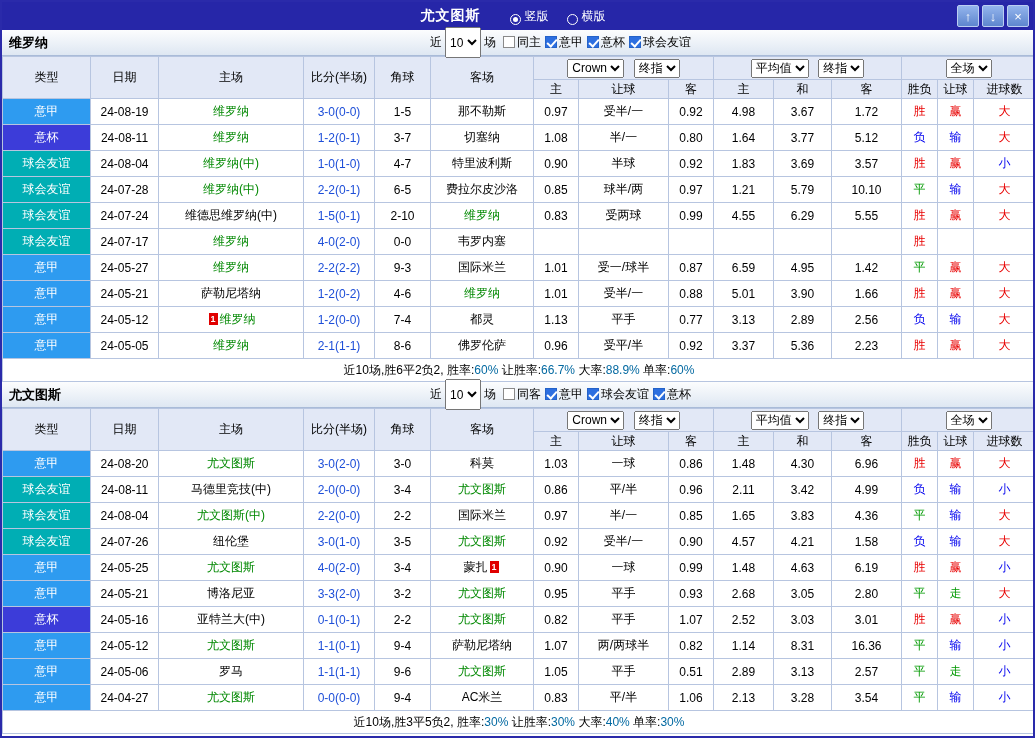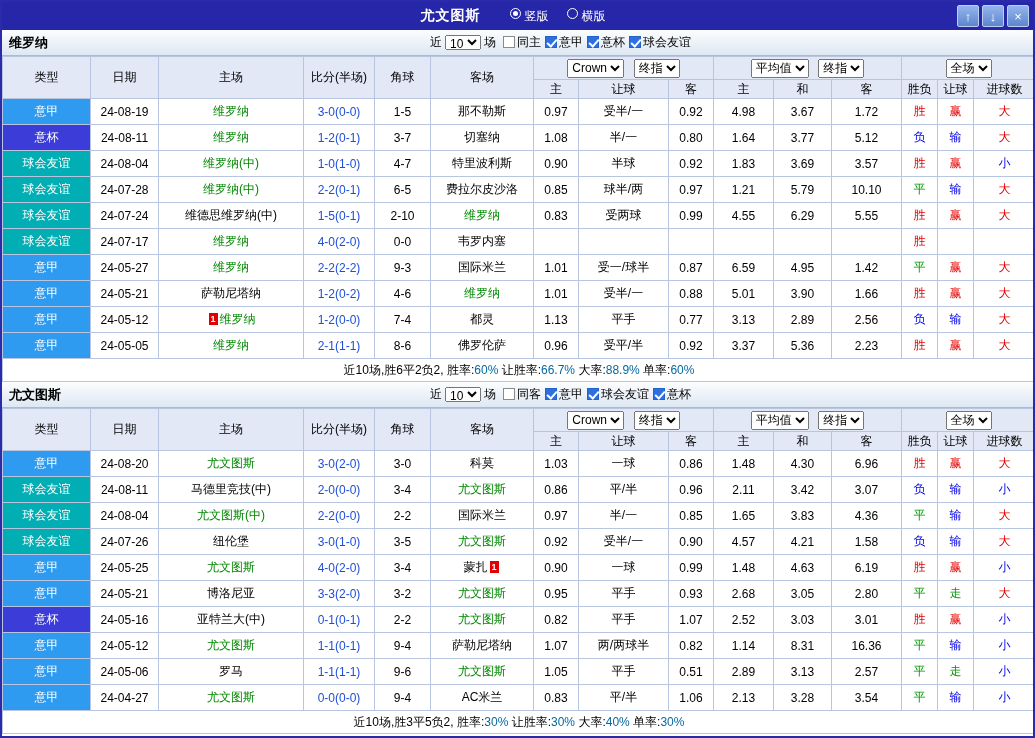--- a/index.html
+++ b/index.html
@@ -1,30 +1,30 @@
 <!DOCTYPE html>
 <html><head>
 <meta charset="utf-8">
 <style>
   html,body{margin:0;padding:0}
   body{width:1035px;font-family:"Liberation Sans","DejaVu Sans",sans-serif;font-size:12px;color:#000;background:#fff}
   .panel{width:1035px;height:738px;box-sizing:border-box;border:2px solid #2A2AAA;overflow:hidden;background:#fff}
   
   .titlebar{height:28px;background:#2626A8;color:#fff;display:flex;align-items:center;justify-content:center;position:relative}
   .titlebar .title{font-weight:bold;font-size:14px;margin-right:20px;letter-spacing:1px}
-  .radio-opt{display:inline-flex;align-items:flex-start;gap:4px;margin:0 9px;cursor:pointer}
+  .radio-opt{display:inline-flex;align-items:flex-end;gap:4px;margin:0 9px;cursor:pointer}
   .radio{width:11px;height:11px;border:1px solid #fff;border-radius:50%;display:inline-block;position:relative;box-sizing:border-box}
   .radio.checked::after{content:"";position:absolute;left:2px;top:2px;right:2px;bottom:2px;background:#fff;border-radius:50%}
   .win-btns{position:absolute;right:4px;top:3px;display:flex;gap:3px}
   .tb-btn{width:22px;height:22px;background:linear-gradient(#94B5ED,#5E86CE);border:1px solid #BCCEF2;border-radius:2px;color:#fff;display:flex;align-items:center;justify-content:center;font-size:13px;cursor:pointer;box-sizing:border-box}
   
   .sec-header{height:25px;background:linear-gradient(#FCFDFE,#DEE7F2);border-bottom:1px solid #A9BBD8;display:flex;align-items:center;position:relative}
   .team-name{font-weight:bold;font-size:13px;padding-left:7px}
   .filters{position:absolute;left:428px;display:flex;align-items:center;gap:3px;white-space:nowrap}
-  .filters select{font-size:12px;height:15px}
+  .filters select{font-size:12px;height:31px}
   .cbx{display:inline-flex;align-items:center;gap:2px;margin-left:4px;cursor:pointer}
   .cb{width:12px;height:12px;border:1px solid #8A8A8A;background:#fff;display:inline-block;position:relative;box-sizing:border-box}
   .cb.on{background:#2D6FE0;border-color:#2462C8}
   .cb.on::after{content:"";position:absolute;left:3px;top:0px;width:4px;height:8px;border:solid #fff;border-width:0 2px 2px 0;transform:rotate(42deg)}
   
   table{border-collapse:collapse;width:100%;table-layout:fixed}
   th,td{border:1px solid #B7C5E0;text-align:center;padding:0;overflow:hidden;white-space:nowrap;vertical-align:middle}
   thead th{background:#E2E8F6;font-weight:normal}
   .hdr-top th{height:22px}
   .hdr-sub th{height:18px}
@@ -412,21 +412,21 @@
             <td>24-08-11</td>
             <td><span>马德里竞技(中)</span></td>
             <td class="score">2-0(0-0)</td>
             <td>3-4</td>
             <td><span class="self">尤文图斯</span></td>
             <td>0.86</td>
             <td>平/半</td>
             <td>0.96</td>
             <td>2.11</td>
             <td>3.42</td>
-            <td>3.07</td>
+            <td>4.99</td>
             <td style="color: rgb(0, 0, 238);">负</td>
             <td style="color: rgb(0, 0, 238);">输</td>
             <td style="color: rgb(0, 0, 238);">小</td>
           </tr>
           <tr>
             <td class="lg" style="background: rgb(0, 174, 180);">球会友谊</td>
             <td>24-08-04</td>
             <td><span class="self">尤文图斯(中)</span></td>
             <td class="score">2-2(0-0)</td>
             <td>2-2</td>

